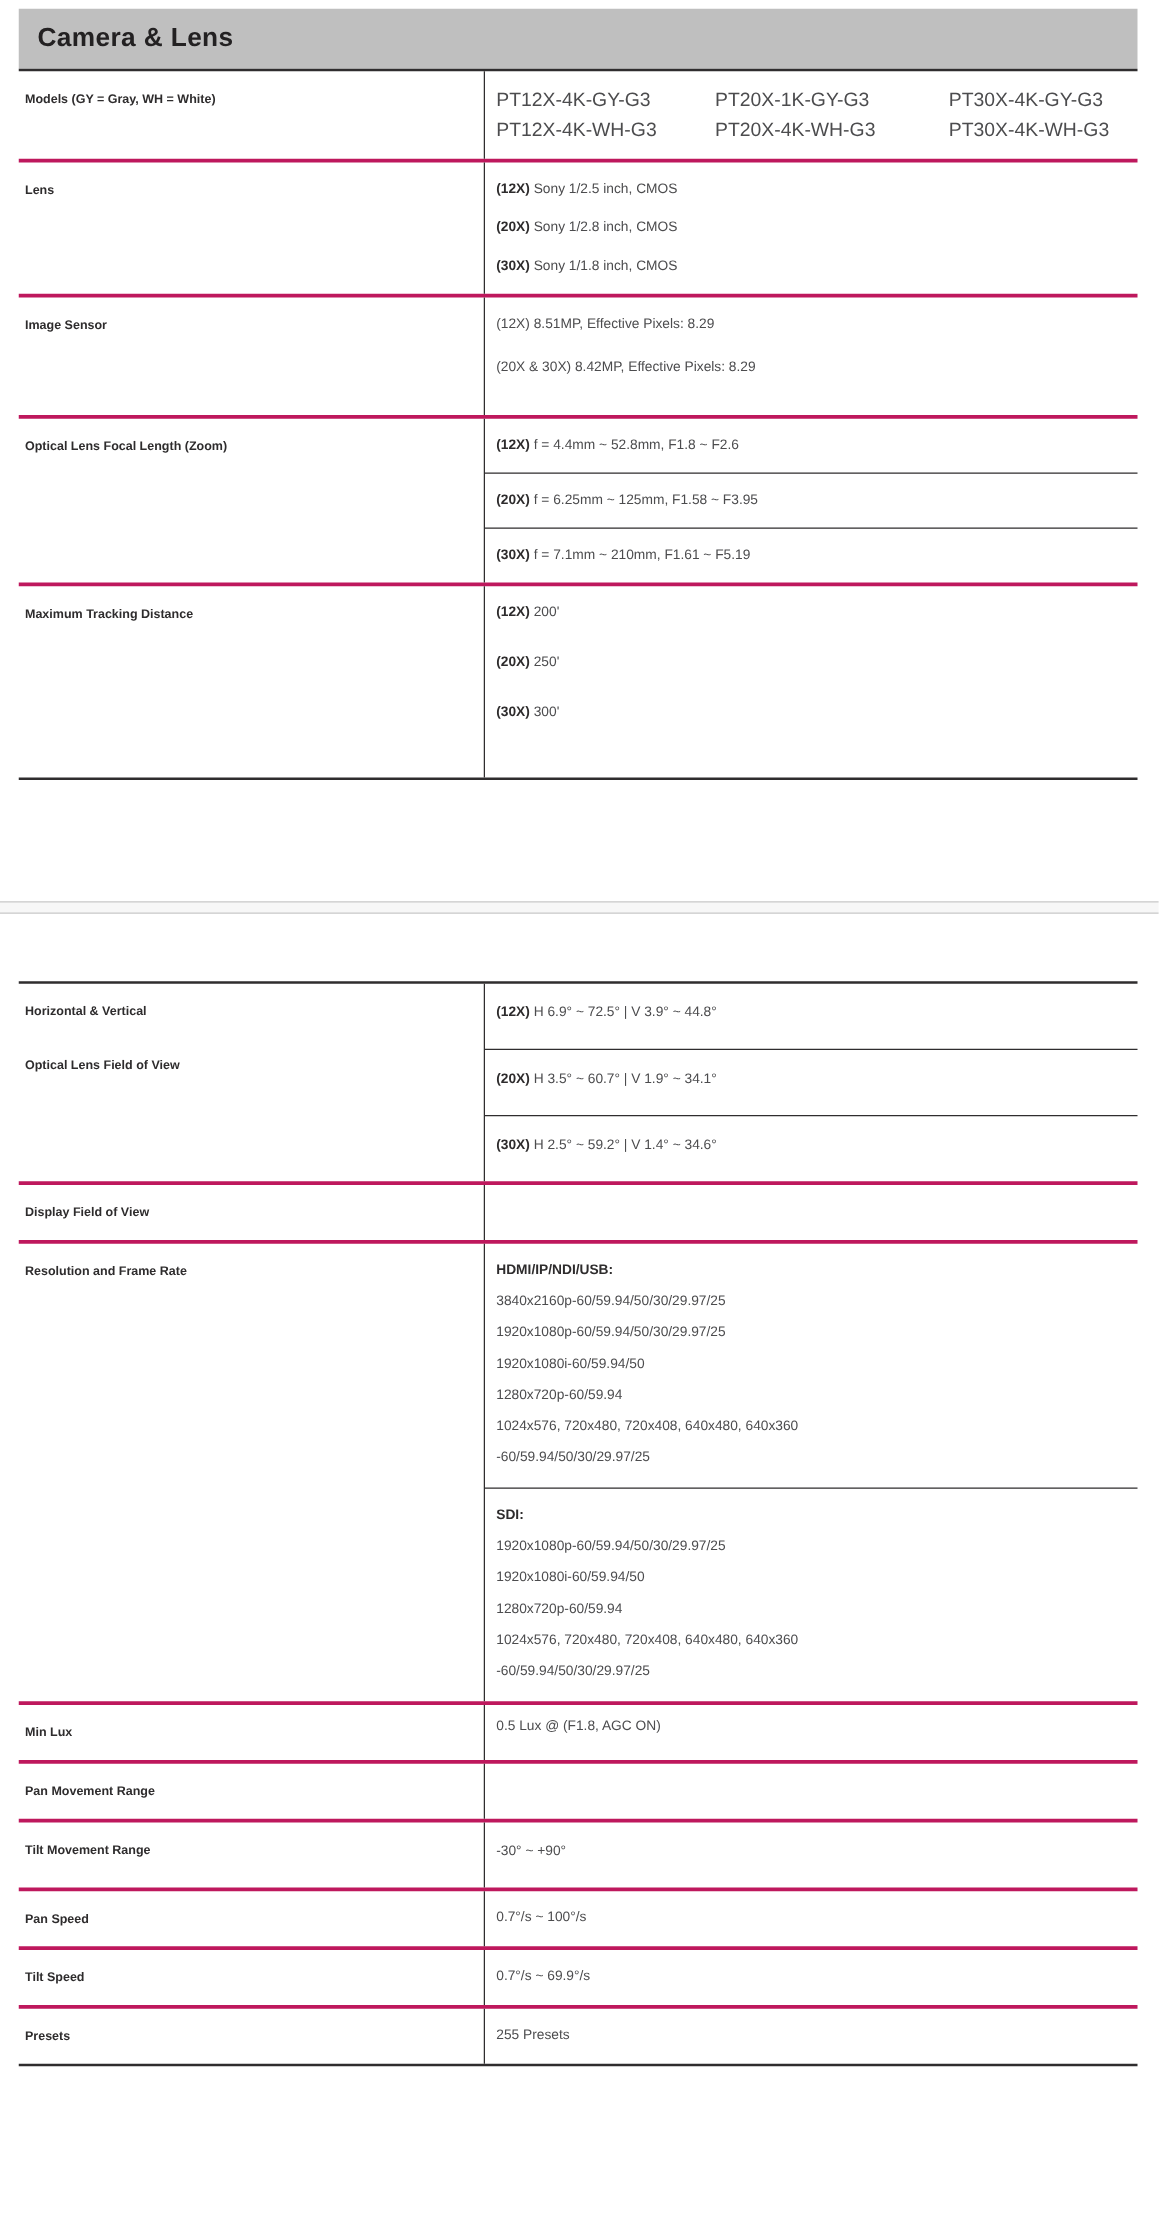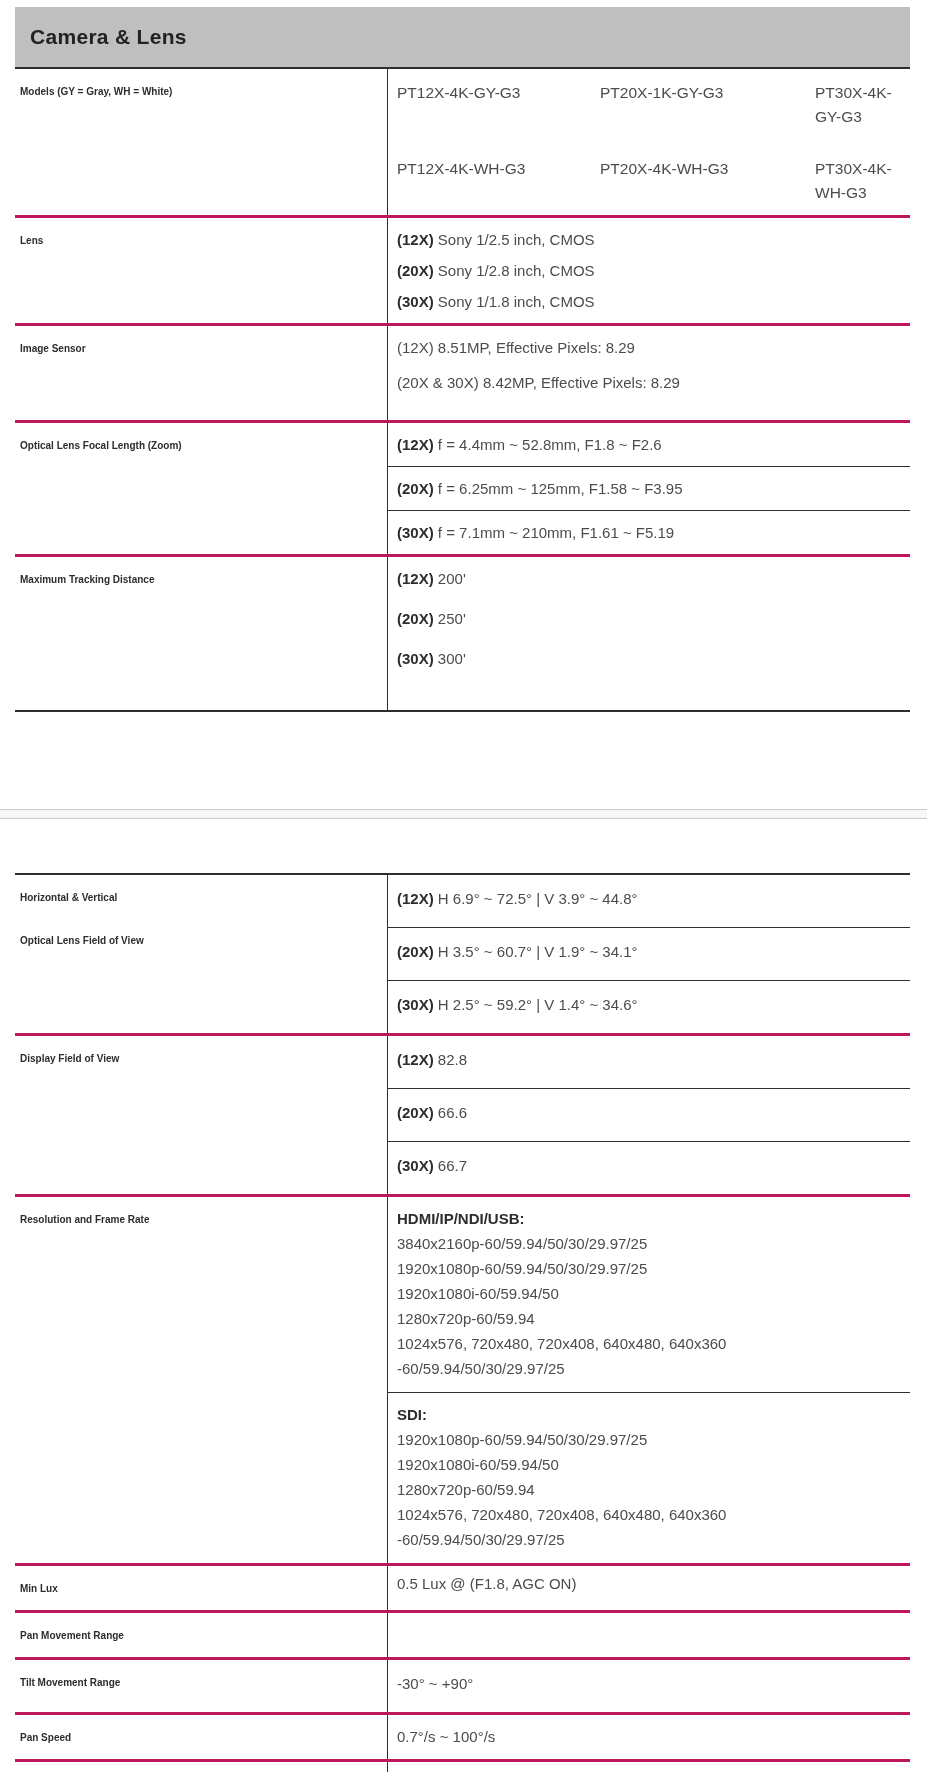--- a/index.html
+++ b/index.html
@@ -6,21 +6,21 @@
   body{
     width:927px;height:1772px;overflow:hidden;
     font-family:"Liberation Sans",sans-serif;
     -webkit-font-smoothing:antialiased;
     color:#4c4c4e;
   }
   .page{padding:7px 17px 0 15px;}
 
   .section-header{
     background:#bfbfbf;
-    height:60px;
+    height:48px;
     display:flex;align-items:center;
     padding-left:15px;
     font-size:21px;font-weight:bold;color:#232122;
     letter-spacing:.3px;
   }
 
   .spec-table{
     border-top:2px solid #2f2d2e;
     border-bottom:2px solid #2f2d2e;
   }
@@ -32,21 +32,21 @@
     border-right:1px solid #2f2d2e;
     padding:13px 10px 12px 5px;
     font-size:10px;font-weight:bold;color:#2e2c2d;
     line-height:19px;
   }
   .label-line + .label-line{margin-top:24px;}
 
   .value-col{flex:1 1 auto;display:flex;flex-direction:column;min-width:0;}
   .value-cell{
     padding:12px 6px 12px 9px;
-    font-size:15px;line-height:19px;color:#4c4c4e;
+    font-size:11px;line-height:19px;color:#4c4c4e;
     flex:1 1 auto;
   }
   .value-cell + .value-cell{border-top:1px solid #2f2d2e;}
 
   .value-cell .line{display:block;}
   .value-cell.spaced .line + .line{margin-top:12px;}
   .value-cell.spaced-lg .line + .line{margin-top:16px;}
   .value-cell.spaced-lg{padding-bottom:28px;}
   .value-cell.spaced-xl .line + .line{margin-top:21px;}
   .value-cell.spaced-xl{padding-bottom:42px;}
@@ -54,21 +54,21 @@
   .value-cell.roomy{padding-top:14px;padding-bottom:19px;}
   .value-cell.slim{padding-top:8px;padding-bottom:8px;}
 
   .bold-seg{font-weight:bold;color:#2e2c2d;}
 
   .models-grid{
     display:grid;
     grid-template-columns:175px 187px auto;
     padding:12px 0 10px 9px;
     line-height:24px;
-    font-size:15.5px;color:#4c4c4e;gap:28px;
+    font-size:15.5px;color:#4c4c4e;
   }
 
   .divider-band{
     margin:97px -17px 54px -15px;
     height:8px;
     background:#f7f7f7;
     border-top:1px solid #c9c9c9;
     border-bottom:1px solid #c9c9c9;
   }
 </style>
@@ -162,31 +162,20 @@
             <span class="line"><span class="bold-seg">(20X)</span><span> H 3.5° ~ 60.7° | V 1.9° ~ 34.1°</span></span>
           </div>
           <div class="value-cell roomy">
             <span class="line"><span class="bold-seg">(30X)</span><span> H 2.5° ~ 59.2° | V 1.4° ~ 34.6°</span></span>
           </div>
         </div>
       </div>
       <div class="spec-row">
         <div class="label-cell">
           <div class="label-line">Display Field of View</div>
-        </div>
-        <div class="value-col">
-          <div class="value-cell roomy">
-            <span class="line"><span class="bold-seg">(12X)</span><span> 82.8</span></span>
-          </div>
-          <div class="value-cell roomy">
-            <span class="line"><span class="bold-seg">(20X)</span><span> 66.6</span></span>
-          </div>
-          <div class="value-cell roomy">
-            <span class="line"><span class="bold-seg">(30X)</span><span> 66.7</span></span>
-          </div>
         </div>
       </div>
       <div class="spec-row">
         <div class="label-cell">
           <div class="label-line">Resolution and Frame Rate</div>
         </div>
         <div class="value-col">
           <div class="value-cell tight">
             <span class="line"><span class="bold-seg">HDMI/IP/NDI/USB:</span></span>
             <span class="line"><span>3840x2160p-60/59.94/50/30/29.97/25</span></span>

